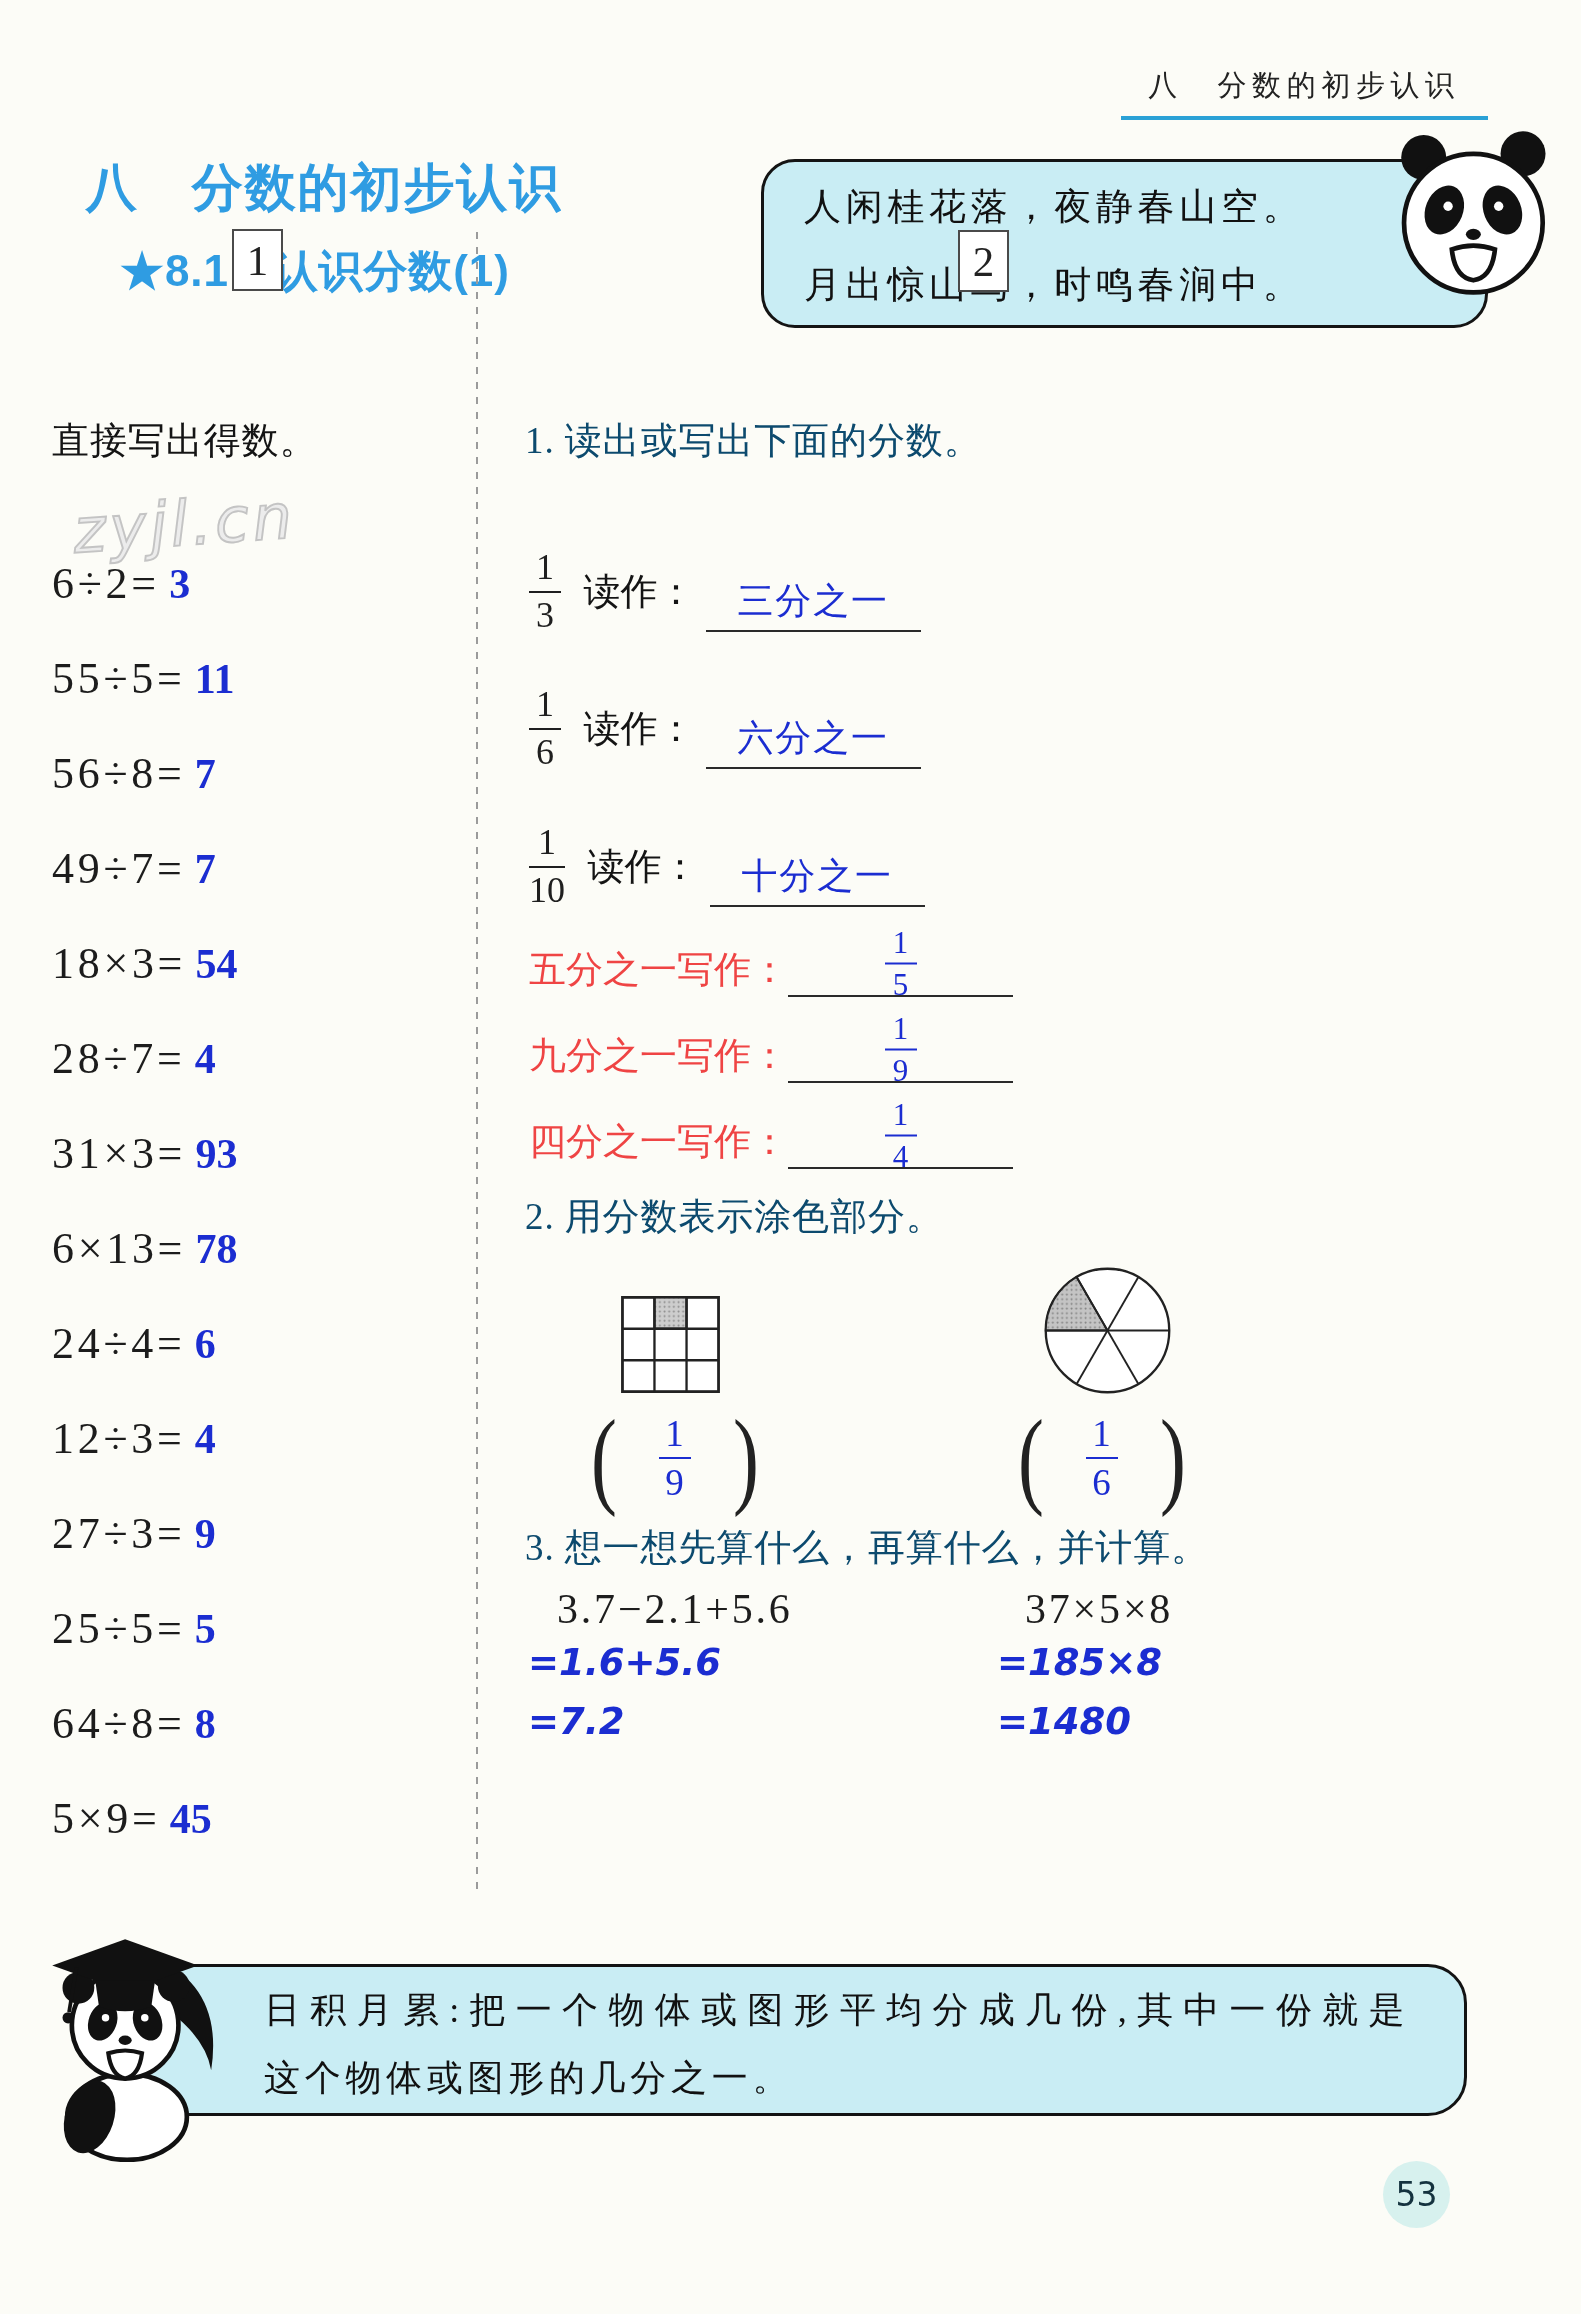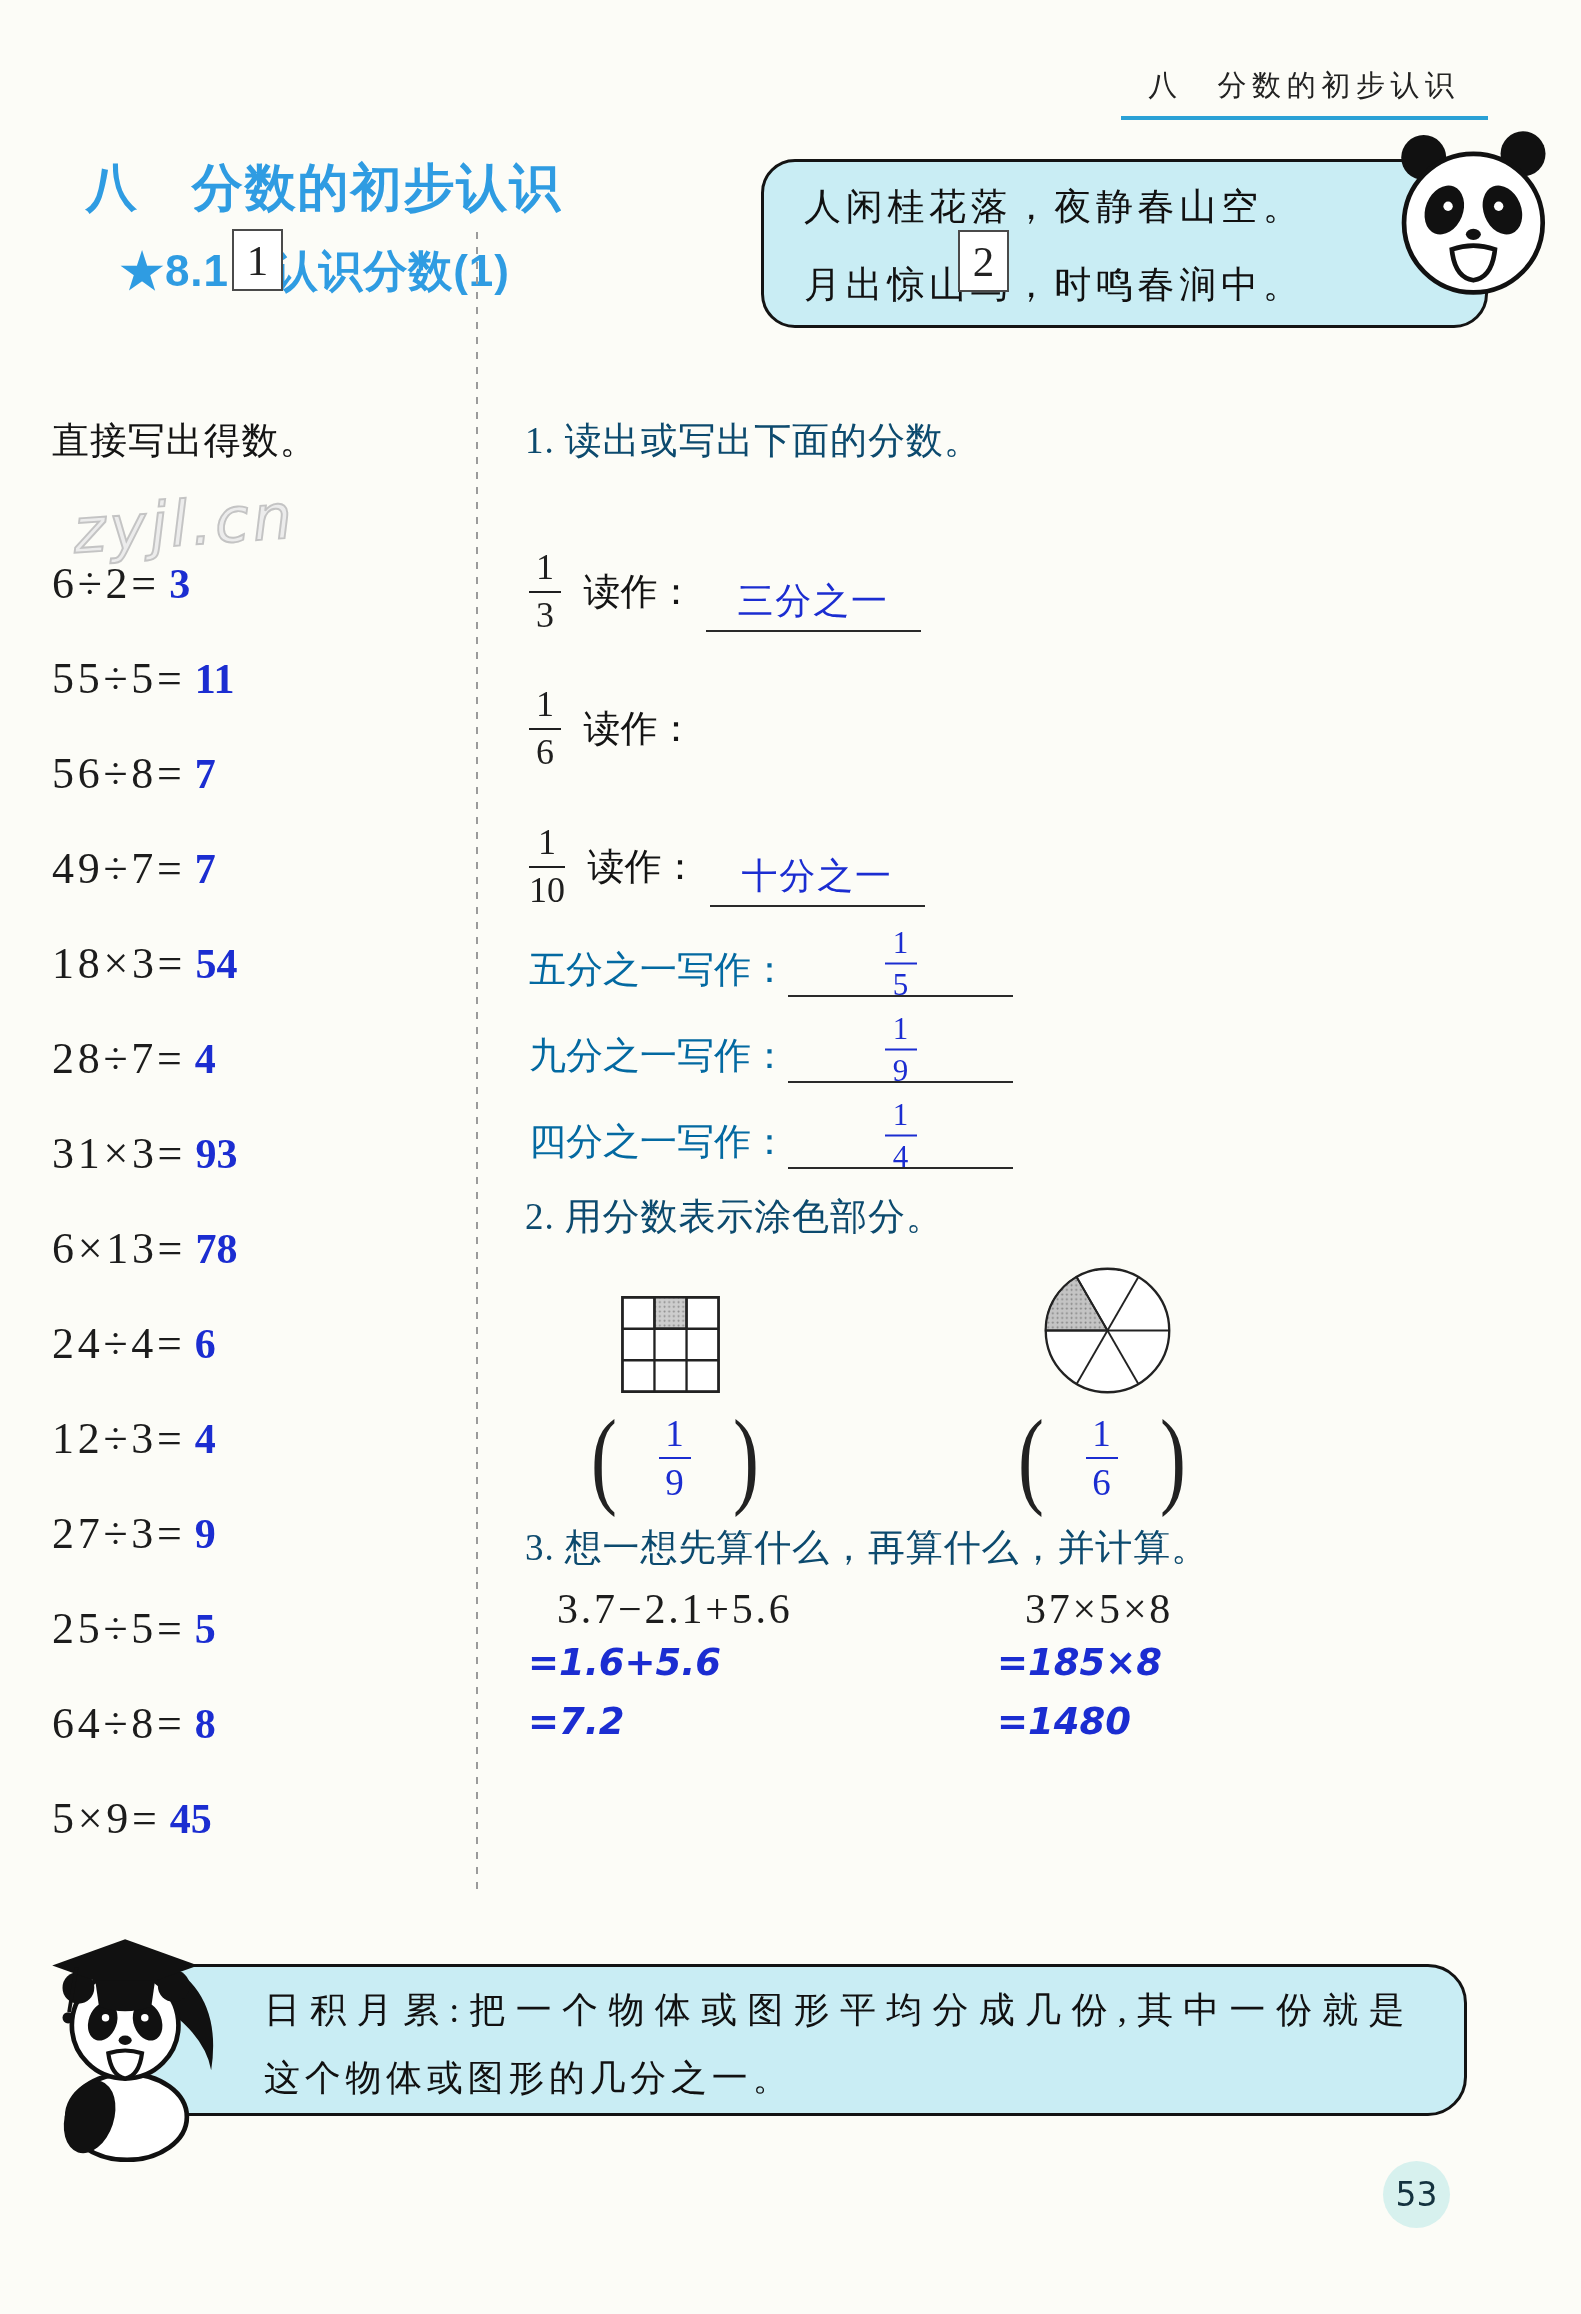--- a/index.html
+++ b/index.html
@@ -60,21 +60,21 @@
   .read-row{position:absolute;left:529px;height:105px;display:flex;align-items:center;}
   .rA{top:539px;} .rB{top:676px;} .rC{top:814px;}
   .read-prompt{font-size:37px;margin:0 11.2px 0 22.5px;color:#141414;}
   .answer-line{width:215px;height:81px;border-bottom:2.8px solid #2a2a2a;display:flex;
     justify-content:center;align-items:flex-end;padding-bottom:3.7px;box-sizing:border-box;}
   .read-answer{color:#1b2dd1;font-size:36px;letter-spacing:1.9px;}
 
   
   .write-row{position:absolute;left:529px;height:92px;display:flex;align-items:flex-end;}
   .w0{top:905px;} .w1{top:991px;} .w2{top:1077px;}
-  .write-prompt{font-size:37px;color:#0369a1;padding-bottom:1.9px;}
+  .write-prompt{font-size:37px;color:#ef4444;padding-bottom:1.9px;}
   .write-line{width:225px;height:92px;border-bottom:2.8px solid #2a2a2a;display:flex;
     justify-content:center;align-items:flex-end;box-sizing:border-box;}
   .write-line .frac{transform:translateY(7.5px);}
 
   
   .grid-fig{position:absolute;left:621px;top:1296px;width:99px;height:97px;}
   .circle-fig{position:absolute;left:1042px;top:1265px;width:131px;height:131px;}
   .paren-answer{position:absolute;top:1402px;width:225px;height:112px;display:flex;
     align-items:center;justify-content:center;gap:37px;}
   .pa1{left:562px;} .pa2{left:989px;}
@@ -162,20 +162,23 @@
         <span class="read-answer">三分之一</span>
       </span>
   </div>
   <div class="read-row rB">
     <span class="frac">
         <span class="fnum">1</span>
         <span class="fbar"></span>
         <span class="fden">6</span>
       </span>
     <span class="read-prompt">读作：</span>
+    <span class="answer-line">
+        <span class="read-answer">六分之一</span>
+      </span>
   </div>
   <div class="read-row rC">
     <span class="frac">
         <span class="fnum">1</span>
         <span class="fbar"></span>
         <span class="fden">10</span>
       </span>
     <span class="read-prompt">读作：</span>
     <span class="answer-line">
         <span class="read-answer">十分之一</span>

